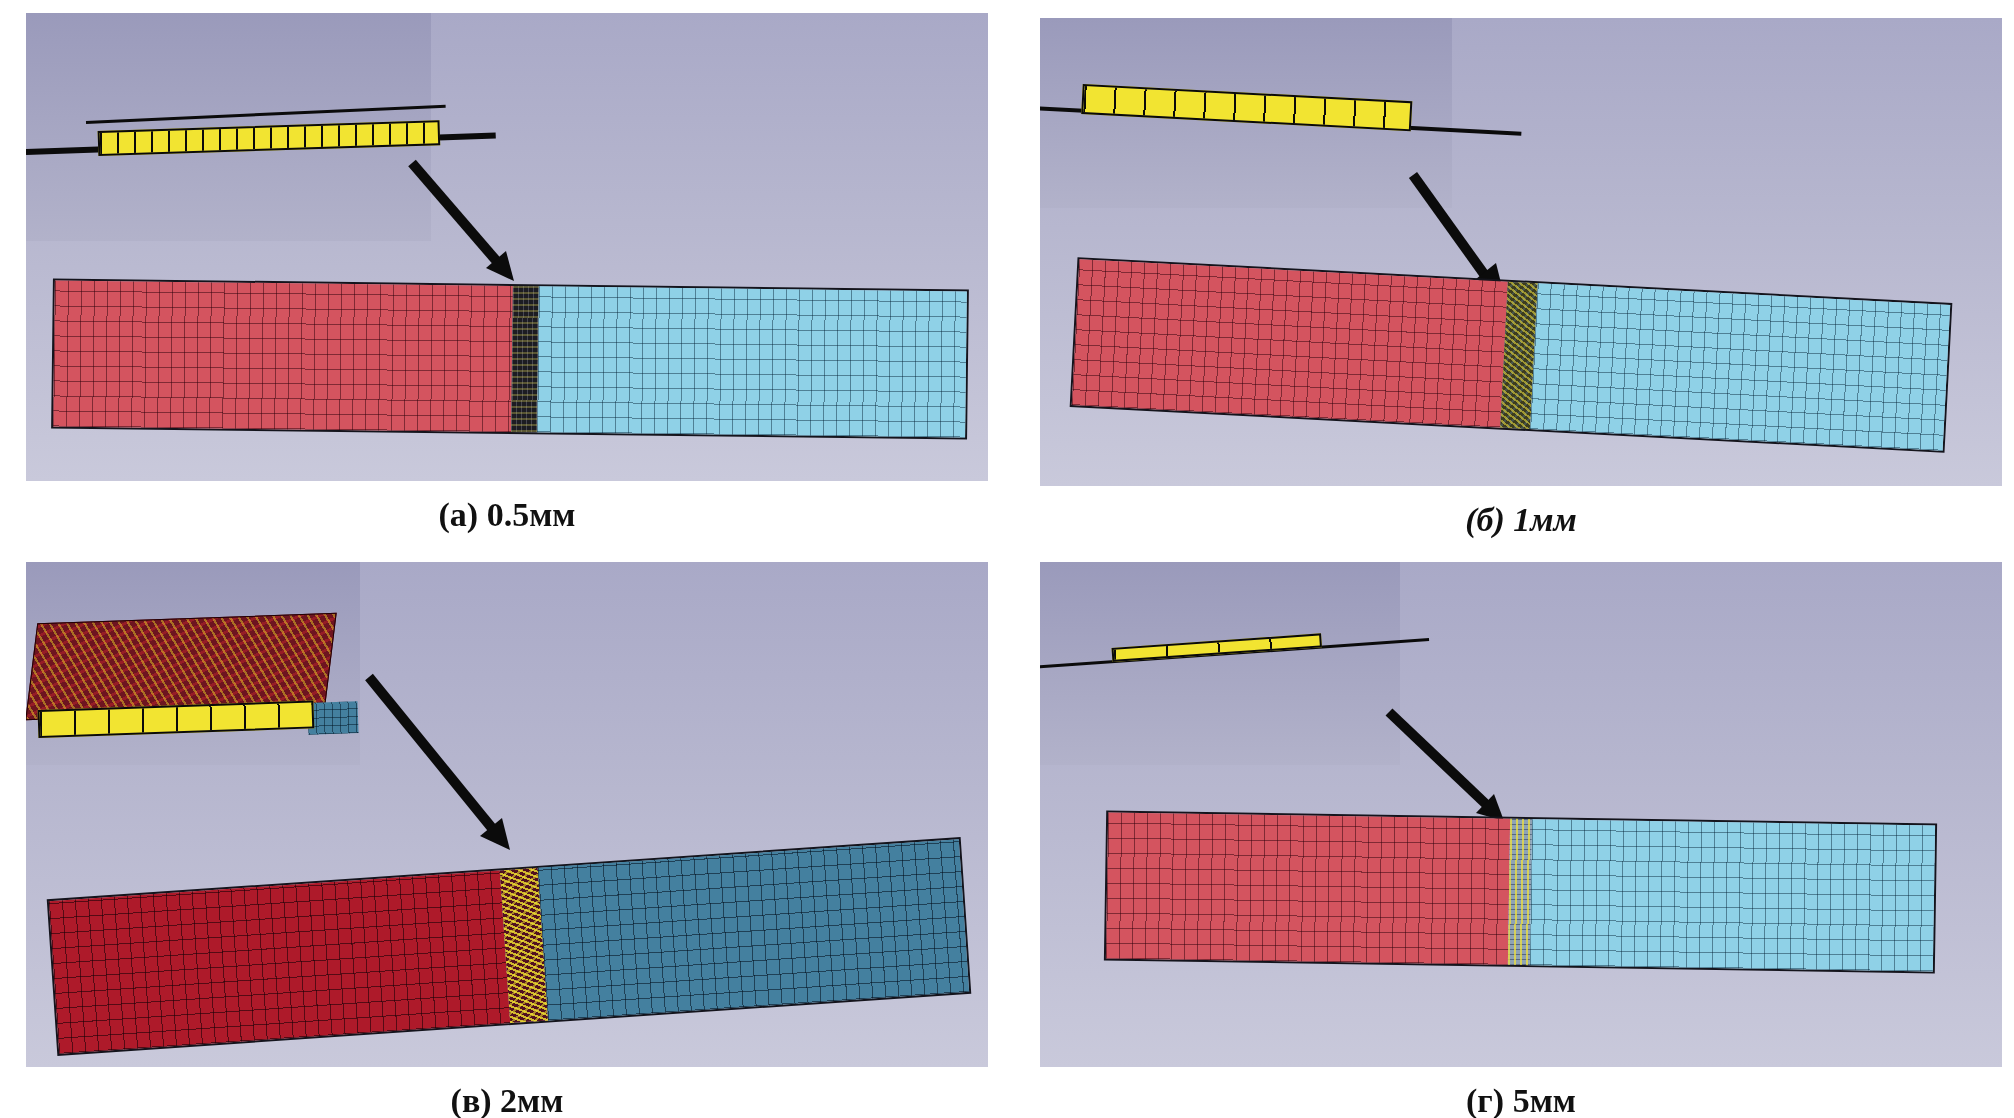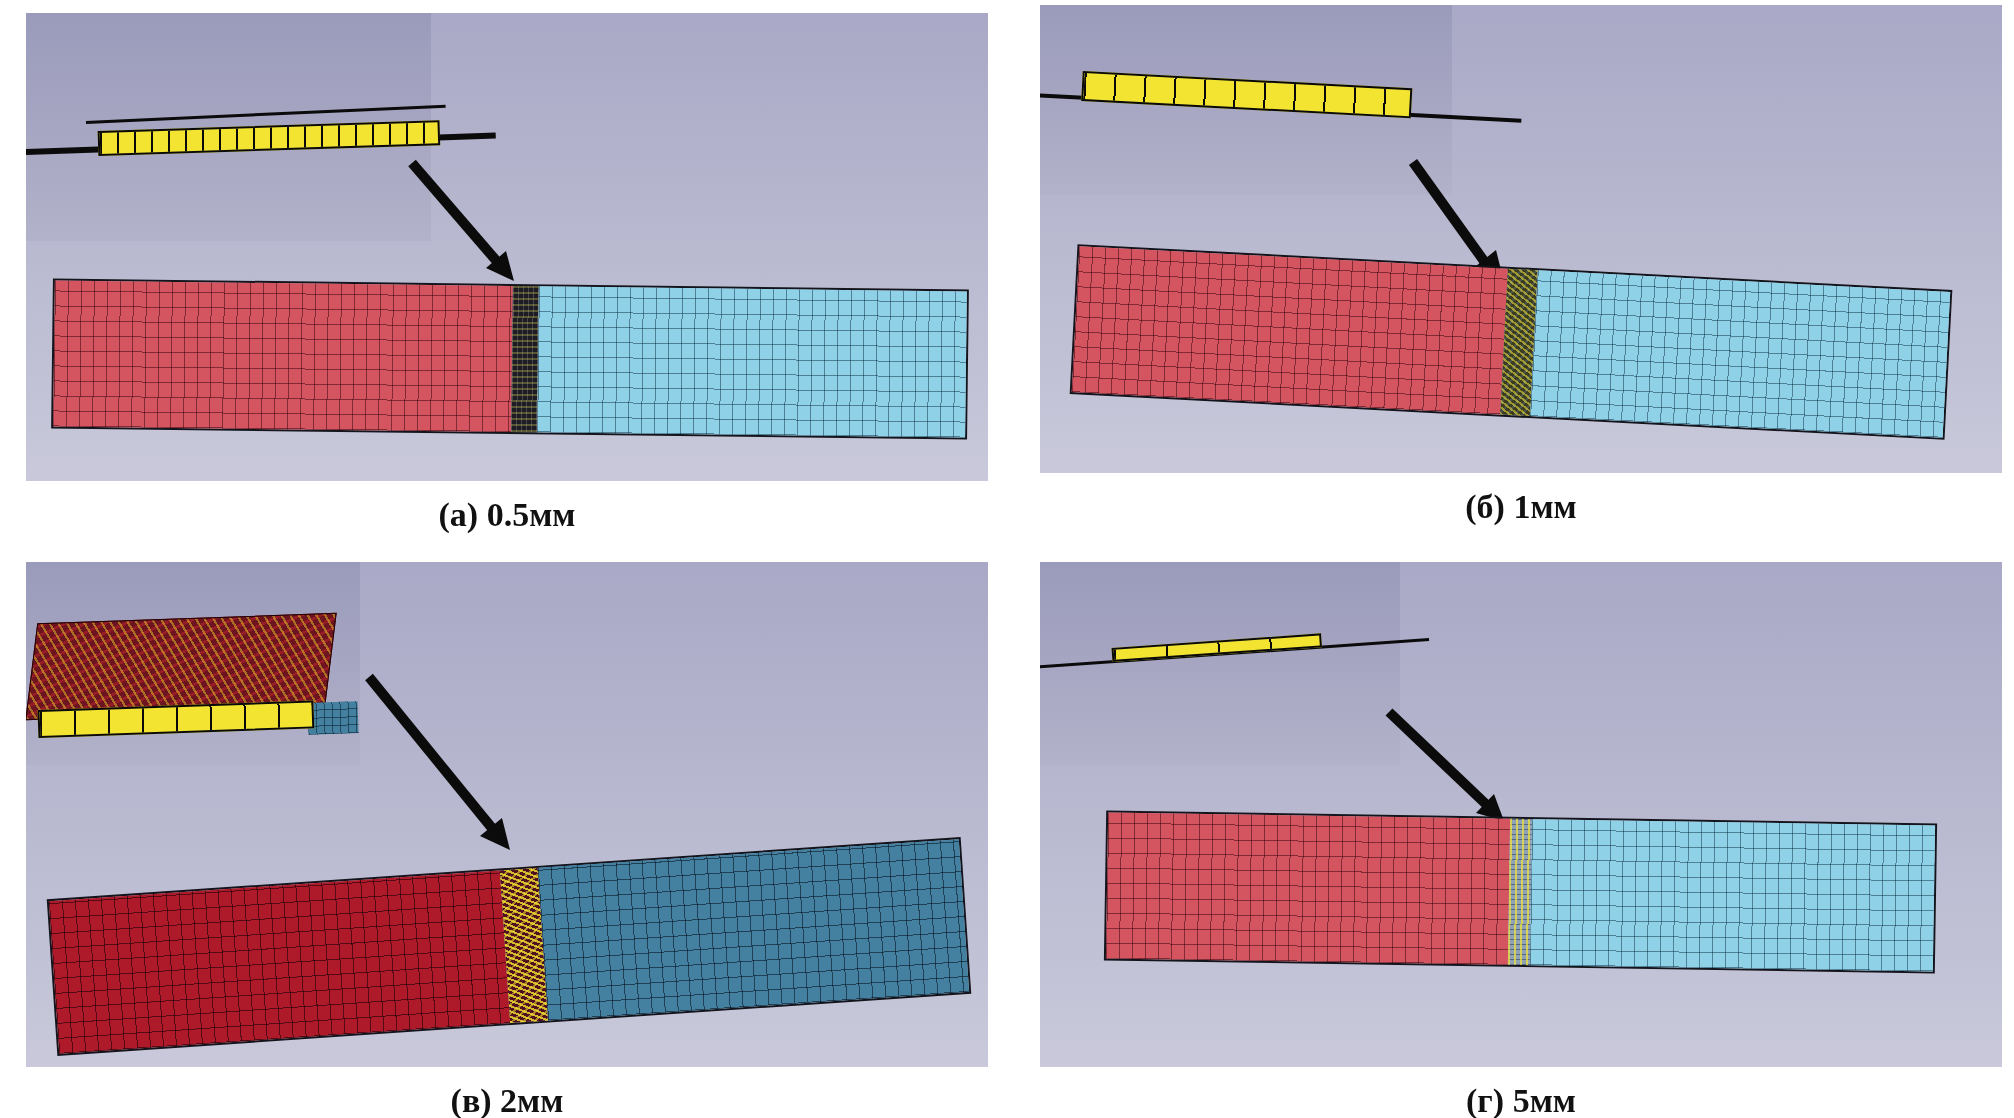--- a/index.html
+++ b/index.html
@@ -3,21 +3,21 @@
 <meta charset="utf-8">
 <style>
   html,body { margin:0; padding:0; background:#ffffff; }
   #root {
     position:relative; width:2014px; height:1118px;
     background:#ffffff; overflow:hidden;
     font-family:"Liberation Serif","DejaVu Serif",serif;
   }
   .fig { position:absolute; width:962px; }
   .fig-a { left:26px;  top:13px;  }
-  .fig-b { left:1040px;top:5px;  }
+  .fig-b { left:1040px;top:18px;font-style:italic;  }
   .fig-v { left:26px;  top:562px; }
   .fig-g { left:1040px;top:562px; }
 
   .panel {
     position:relative; width:100%; overflow:hidden;
     background:linear-gradient(180deg, var(--panel-bg-top,#a9a9c7) 0%, #b7b7cf 45%, var(--panel-bg-bottom,#c9c9db) 100%);
   }
   .panel-top    { height:468px; }
   .panel-bottom { height:505px; }
 

